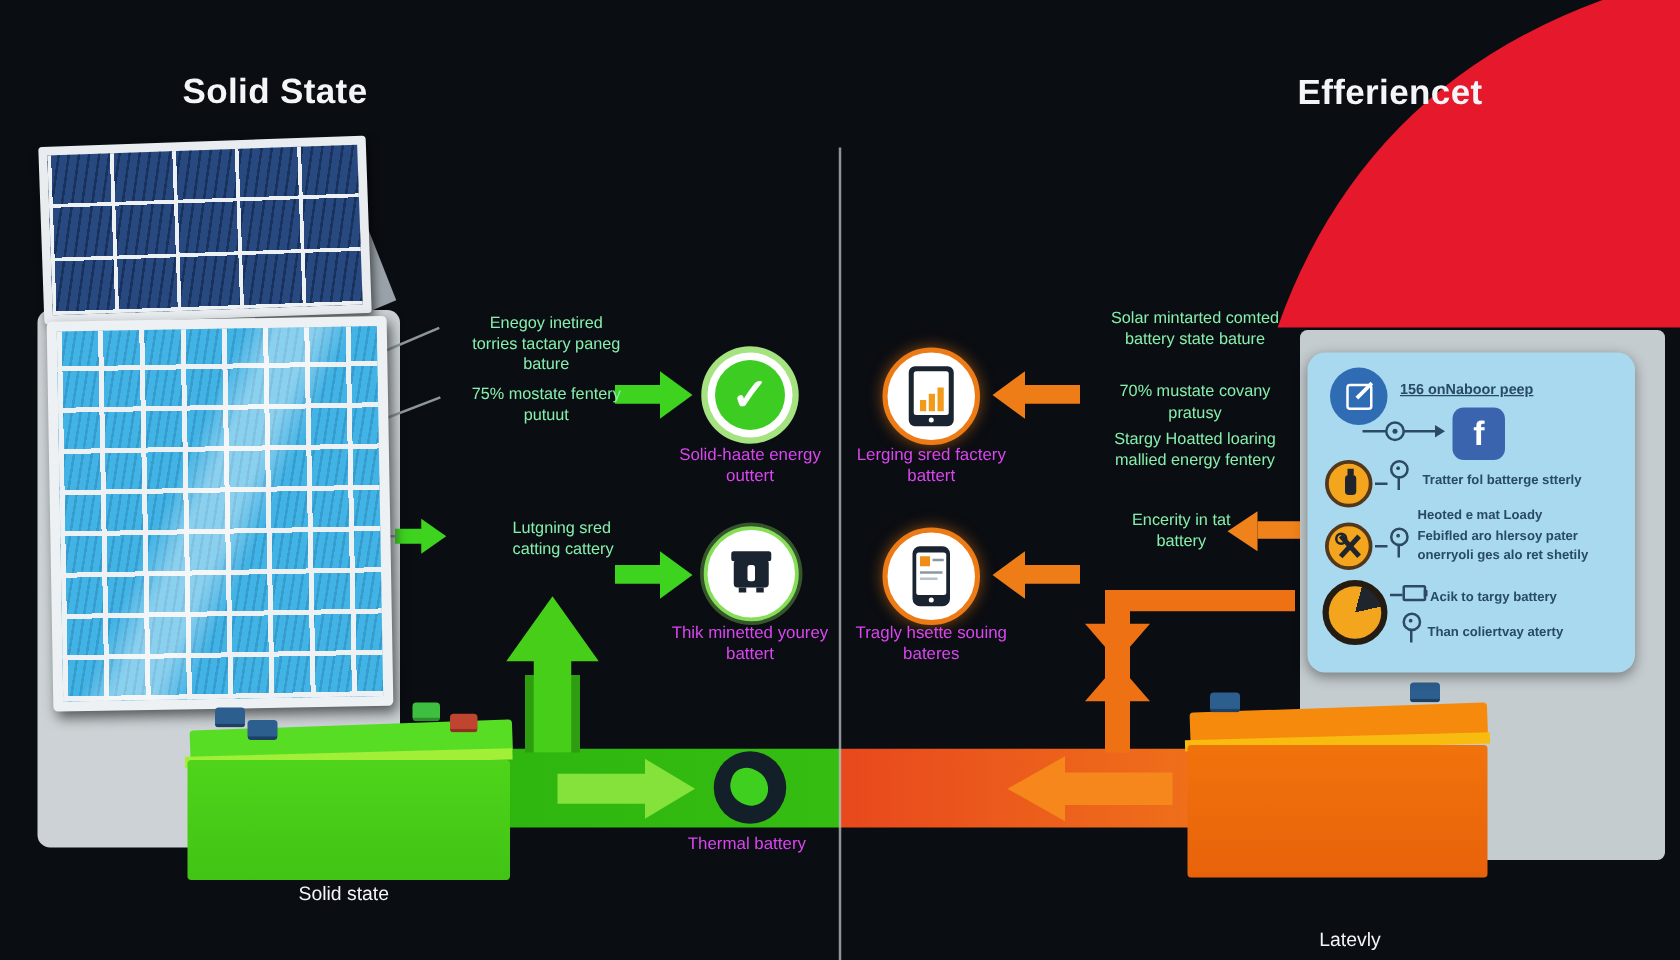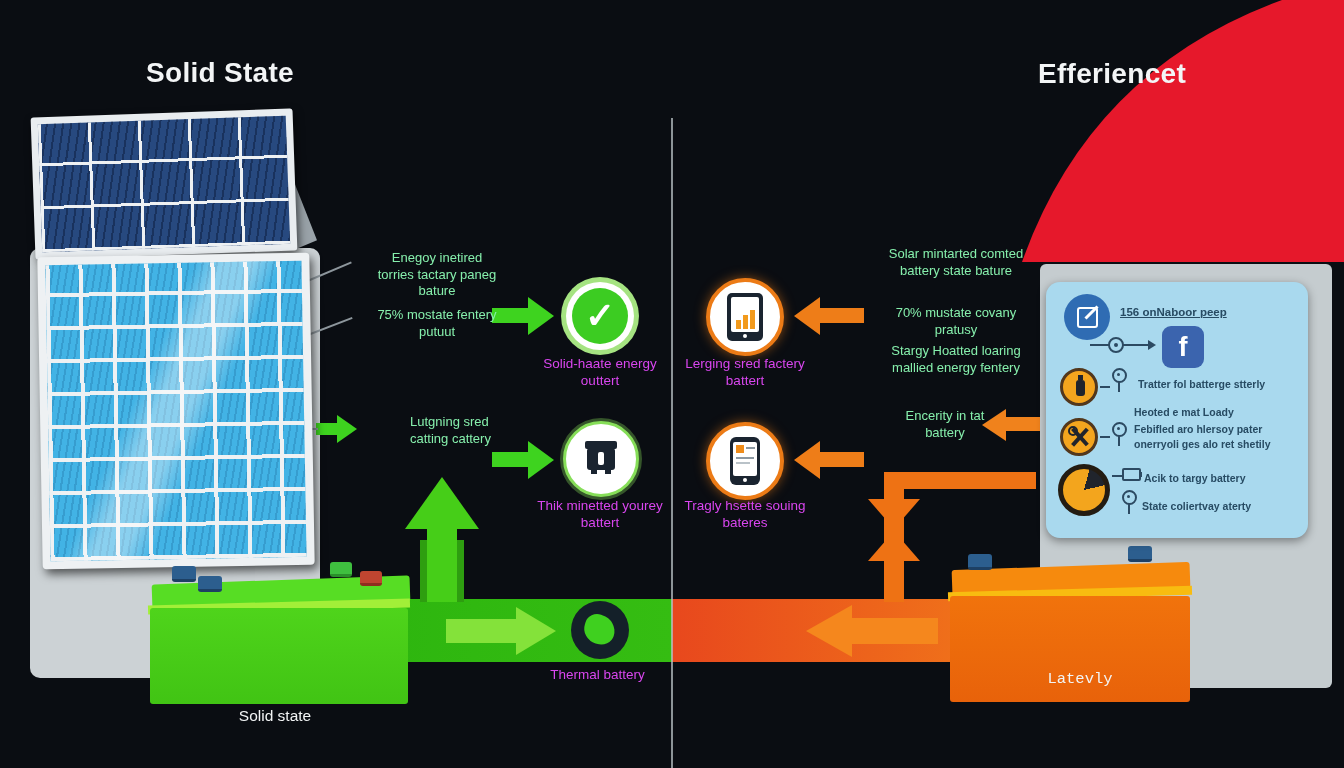--- a/index.html
+++ b/index.html
@@ -144,21 +144,21 @@
   .ra3{left:853px;top:343px;width:150px;}
   .renc{left:864px;top:408px;width:106px;}
   .lbl{position:absolute;color:#d946ef;font-size:13.5px;line-height:1.25;text-align:center;font-weight:500;z-index:20;}
   .lgc1{left:533px;top:356px;width:134px;}
   .lgc2{left:533px;top:498px;width:134px;}
   .loc1{left:678px;top:356px;width:134px;}
   .loc2{left:678px;top:498px;width:134px;}
   .lband{left:515px;top:667px;width:165px;font-size:13.5px;}
   .lbot{position:absolute;color:#f2f4f5;font-size:15.5px;text-align:center;font-weight:500;z-index:20;}
   .lbotl{left:195px;top:707px;width:160px;}
-  .lbotr{left:1000px;top:670px;width:160px;font-family:Liberation Mono, monospace;}
+  .lbotr{left:1000px;top:744px;width:160px;}
 
   
   .ipanel{position:absolute;left:1046px;top:282px;width:262px;height:256px;background:#a9d9ee;border-radius:14px;
           box-shadow:0 3px 10px rgba(0,0,0,.4);z-index:16;}
   .ip-txt{position:absolute;color:#274b63;font-size:10.5px;font-weight:700;z-index:2;white-space:nowrap;}
   .ip-r1{left:74px;top:24px;font-size:11.5px;text-decoration:underline;}
   .ip-r2{left:92px;top:96px;}
   .ip-r3a{left:88px;top:124px;}
   .ip-r3b{left:88px;top:141px;}
   .ip-r3c{left:88px;top:156px;}
@@ -338,21 +338,21 @@
     </div>
     <div class="ip-dash2"></div>
     <div class="pin pin2"></div>
     <div class="ip-txt ip-r3b">Febifled aro hlersoy pater</div>
     <div class="ip-txt ip-r3c">onerryoli ges alo ret shetily</div>
     <div class="ip-pie"></div>
     <div class="ip-elb"></div>
     <div class="ip-batg"></div>
     <div class="ip-txt ip-r4a">Acik to targy battery</div>
     <div class="pin pin3"></div>
-    <div class="ip-txt ip-r4b">State coliertvay aterty</div>
+    <div class="ip-txt ip-r4b">Than coliertvay aterty</div>
   </div>
 
   <div class="red-dome">
     <svg width="324" height="264" viewBox="0 0 324 264">
       <path d="M324 0 L262 0 Q70 70 2 262 L324 262 Z" fill="#e6182b"></path>
     </svg>
   </div>
 
   <div class="title title-left">Solid State</div>
   <div class="title title-right">Efferiencet</div>

